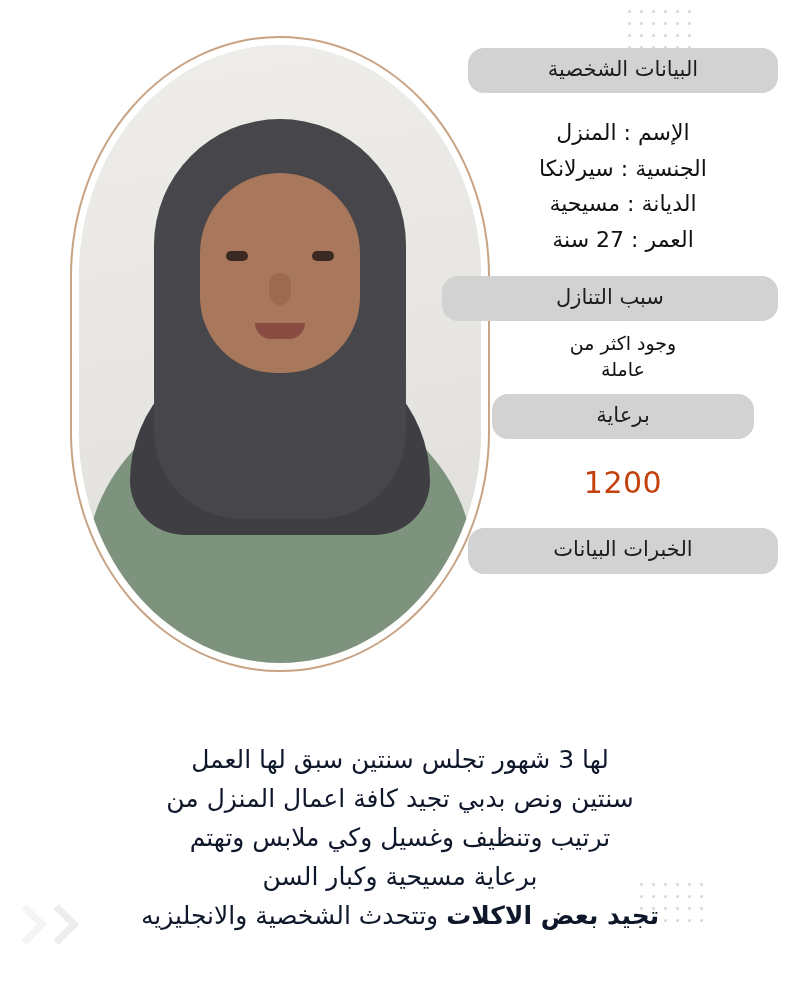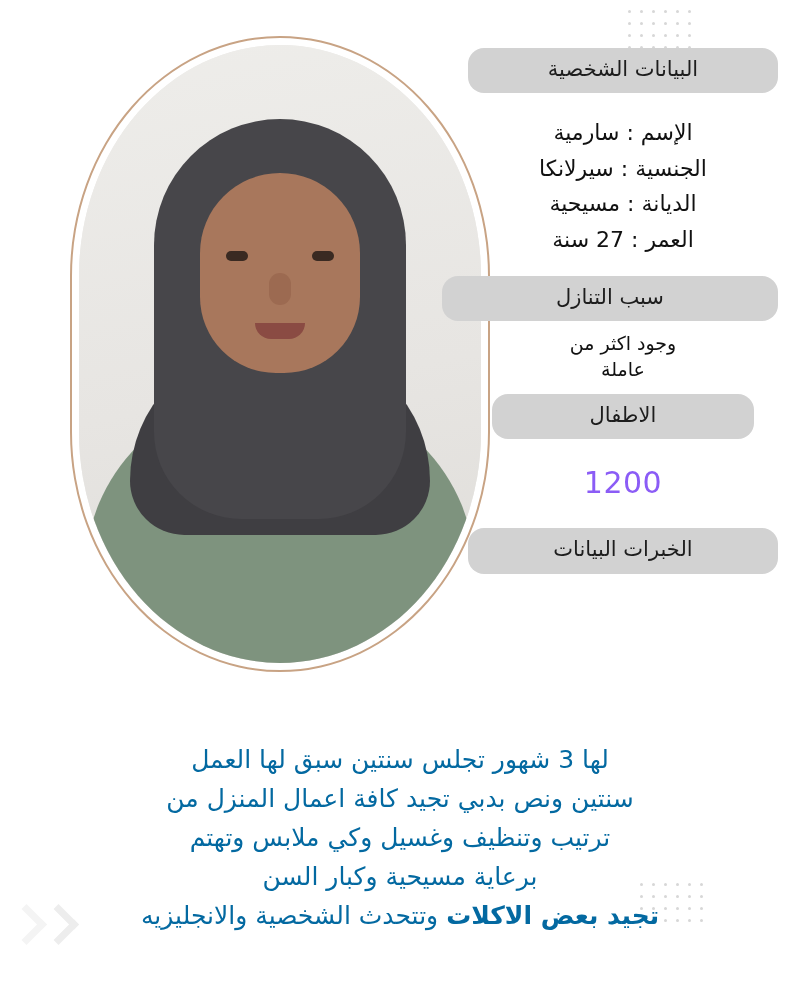--- a/index.html
+++ b/index.html
@@ -229,38 +229,38 @@
   }
 
   .block-text {
     font-size: 19px;
     color: #111111;
     line-height: 1.35;
     margin: 10px 0 12px;
   }
   .salary-value {
     font-size: 30px;
-    color: #8b5cf6;
+    color: #c2410c;
     margin: 26px 0 28px;
     letter-spacing: 0.5px;
     direction: ltr;
   }
   .spacer-18 { height: 18px; }
 
   
   .desc {
     position: absolute;
     top: 740px;
     left: 0;
     width: 800px;
     padding: 0 44px;
     text-align: center;
     font-size: 25px;
     line-height: 1.56;
-    color: #0369a1;
+    color: #0f172a;
   }
   .desc p { margin: 0; }
   .desc b { font-weight: bold; }
 </style>
 </head>
 <body>
 
 <div class="sheet">
 
   <div class="dot-grid" id="dots-top">
@@ -334,36 +334,36 @@
           <div class="mouth"></div>
         </div>
       </div>
     </div>
 
     <div class="info-col">
 
       <div class="section-bar bar-wide">البيانات الشخصية</div>
 
       <ul class="field-list">
-        <li>الإسم : سارمية</li>
+        <li>الإسم : المنزل</li>
         <li>الجنسية : سيرلانكا</li>
         <li>الديانة : مسيحية</li>
         <li>العمر : 27 سنة</li>
       </ul>
 
       <div class="spacer-18"></div>
 
       <div class="section-bar bar-mid">سبب التنازل</div>
 
       <p class="block-text">
         <span>وجود اكثر من</span><br>
         <span>عاملة</span>
       </p>
 
-      <div class="section-bar bar-narrow">الاطفال</div>
+      <div class="section-bar bar-narrow">برعاية</div>
 
       <div class="salary-value">1200</div>
 
       <div class="section-bar bar-wide">الخبرات البيانات</div>
     </div>
   </div>
 
   <div class="desc">
     <p>لها 3 شهور تجلس سنتين سبق لها العمل</p>
     <p>سنتين ونص بدبي  تجيد كافة اعمال المنزل من</p>

